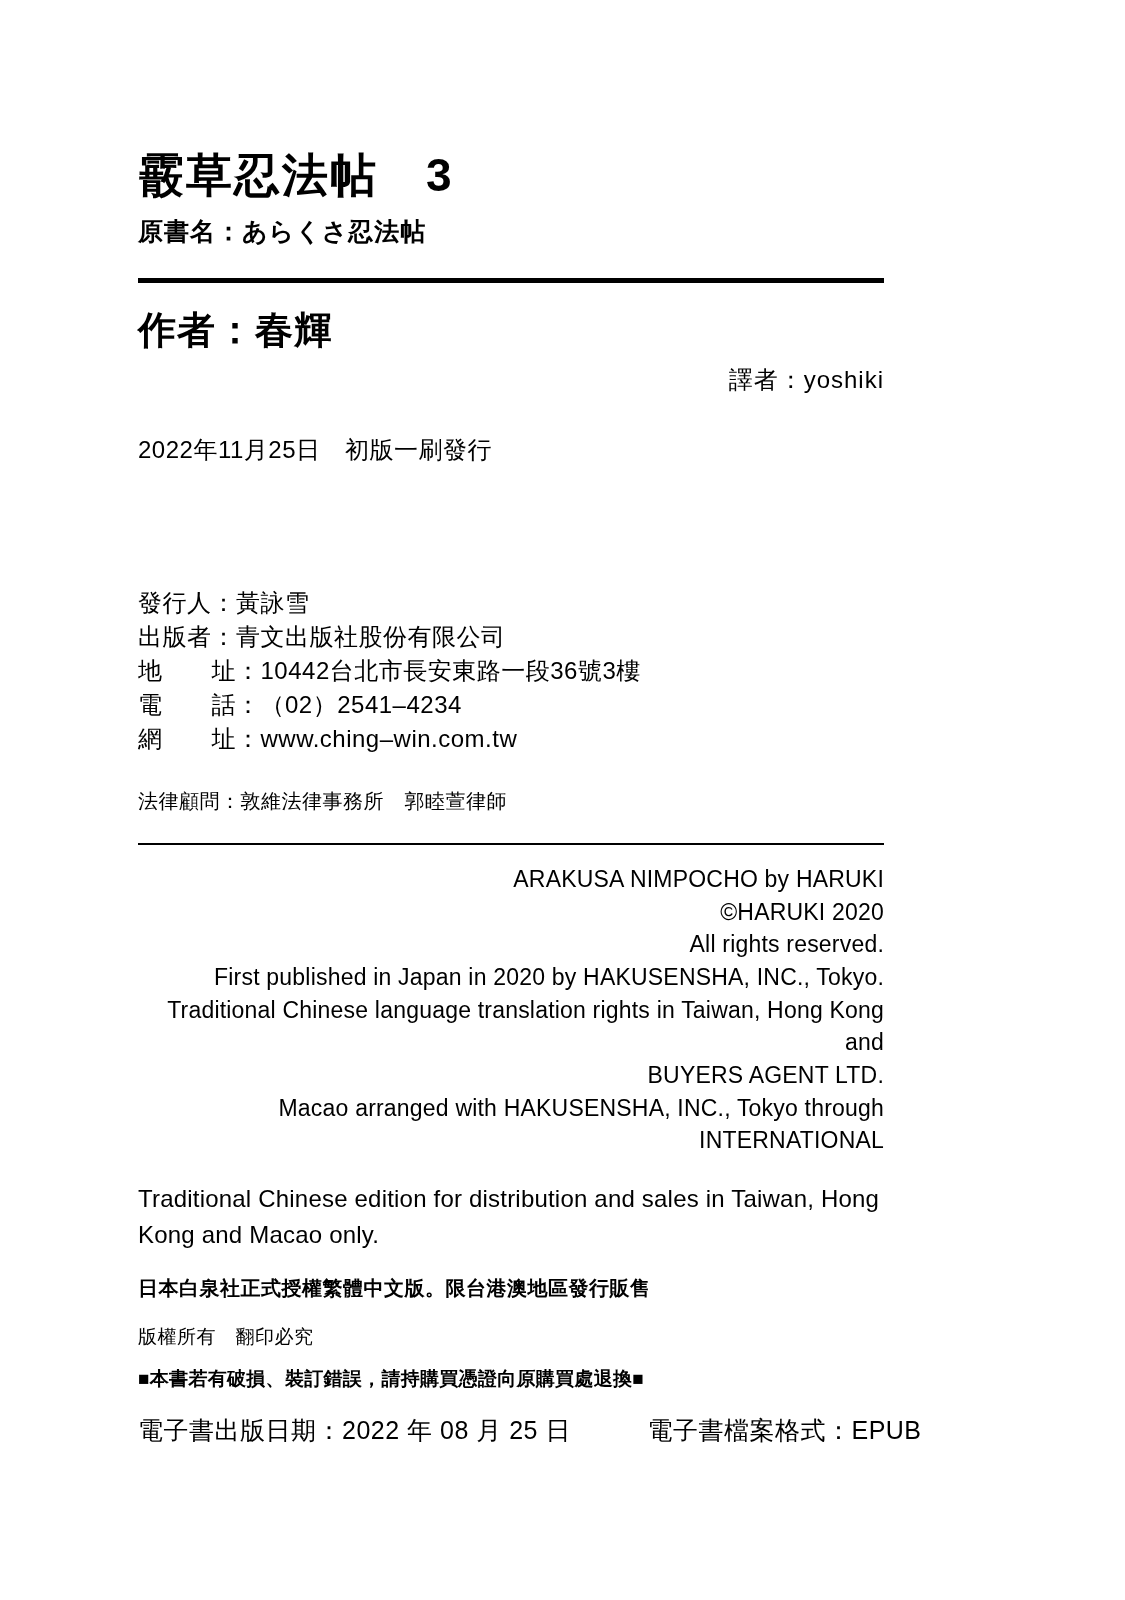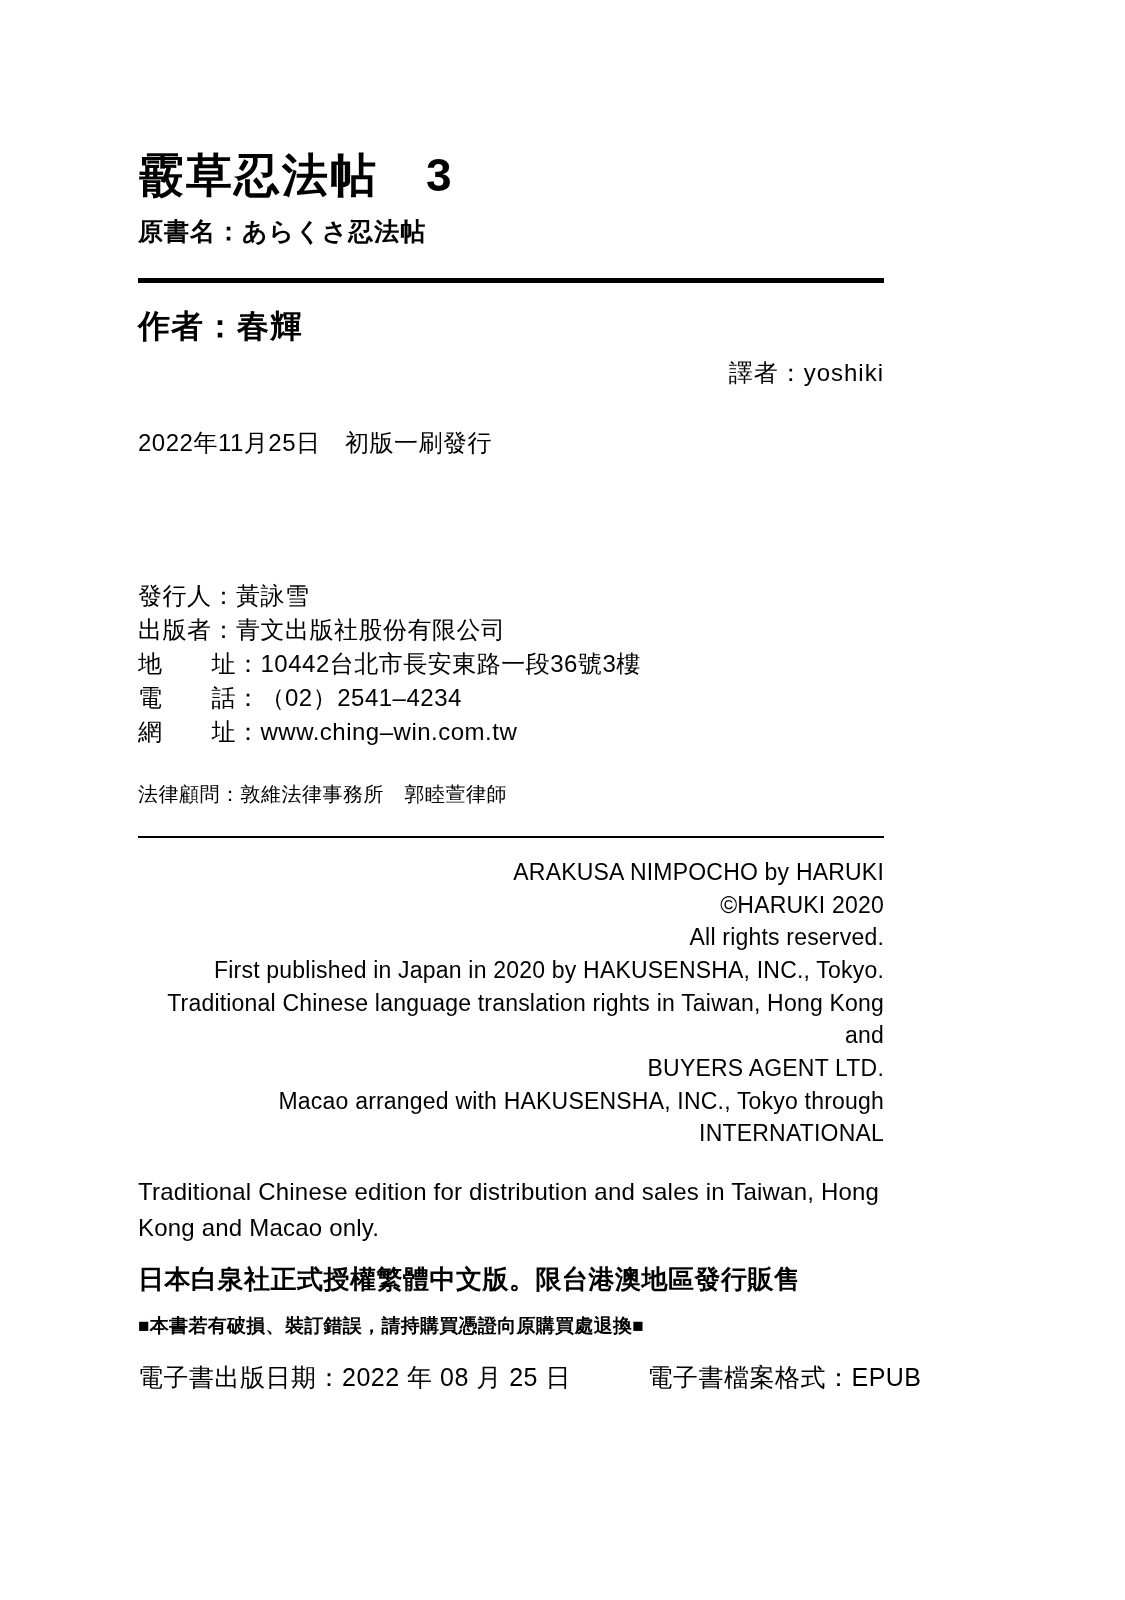--- a/index.html
+++ b/index.html
@@ -47,21 +47,21 @@
     border-top: 5px solid #000;
     margin: 30px 0 0 0;
     width: 100%;
   }
 
   
   .author-block {
     margin-top: 22px;
   }
   .author-line {
-    font-size: 32px;
+    font-size: 38px;
     font-weight: bold;
     letter-spacing: 1px;
     font-family: Liberation Serif, serif;
   }
   .translator-line {
     font-size: 24px;
     margin-top: 8px;
     letter-spacing: 1px;
     text-align: right;
   }
@@ -107,23 +107,23 @@
   
   .notes-block {
     margin-top: 24px;
   }
   .note-small {
     font-size: 24px;
     line-height: 1.5;
     letter-spacing: 0.2px;
   }
   .note-cn {
-    font-size: 26px;
+    font-size: 20px;
     font-weight: bold;
-    margin-top: 16px;
+    margin-top: 22px;
     letter-spacing: 0.5px;
   }
   .note-rights {
     font-size: 19px;
     margin-top: 22px;
     letter-spacing: 0.5px;
   }
   .note-damage {
     font-size: 19px;
     font-weight: bold;
@@ -173,17 +173,18 @@
     <div class="rights-line">All rights reserved.</div>
     <div class="rights-line">First published in Japan in 2020 by HAKUSENSHA, INC., Tokyo.</div>
     <div class="rights-line">Traditional Chinese language translation rights in Taiwan, Hong Kong and</div>
     <div class="rights-line">BUYERS AGENT LTD.</div>
     <div class="rights-line">Macao arranged with HAKUSENSHA, INC., Tokyo through INTERNATIONAL</div>
   </div>
 
   <div class="notes-block">
     <div class="note-small">Traditional Chinese edition for distribution and sales in Taiwan, Hong Kong and Macao only.</div>
     <div class="note-cn">日本白泉社正式授權繁體中文版。限台港澳地區發行販售</div>
+    <div class="note-rights">版權所有　翻印必究</div>
     <div class="note-damage">■本書若有破損、裝訂錯誤，請持購買憑證向原購買處退換■</div>
     <div class="ebook-line">電子書出版日期：2022 年 08 月 25 日　　　電子書檔案格式：EPUB</div>
   </div>
 
 </div>
 
 </body></html>

